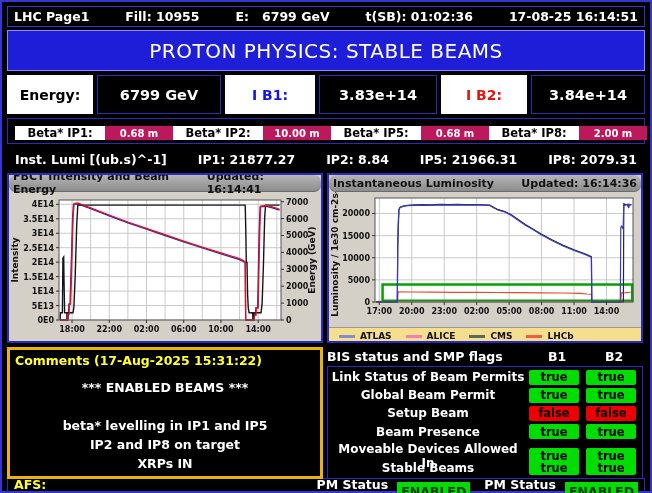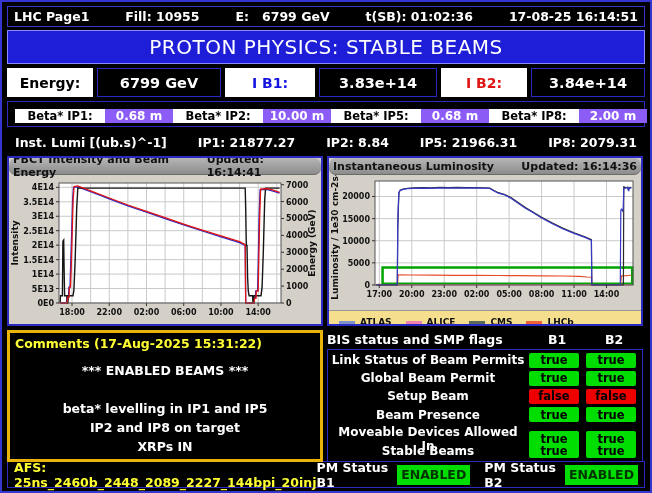--- a/index.html
+++ b/index.html
@@ -10,53 +10,53 @@
     border:2px solid #3535cf; padding:4px 5px;
   }
   
   .topbar {
     height:21px; border:1px solid #3535cf; display:flex; align-items:center;
     justify-content:space-between; padding:0 6px; color:#fff;
     font-size:12.5px; font-weight:bold; white-space:pre;
   }
   
   .title {
-    margin-top:3px; height:34px; background:#1e1ed8; border:1px solid #8a8aff;
+    margin-top:3px; height:41px; background:#1e1ed8; border:1px solid #8a8aff;
     color:#fff; font-size:20px; display:flex; align-items:center; justify-content:center;
     letter-spacing:0.5px;
   }
   
-  .energyrow { margin-top:4px; height:29px; display:grid;
+  .energyrow { margin-top:4px; height:39px; display:grid;
     grid-template-columns:86px 124px 90px 118px 86px 1fr; gap:4px; }
   .cell-label { background:#fff; color:#000; font-size:14px; font-weight:bold;
     display:flex; align-items:center; justify-content:center; }
   .cell-value { background:#000; color:#fff; font-size:14.5px; font-weight:bold;
     border:1px solid #2a2ac0; display:flex; align-items:center; justify-content:center; }
   .blue-text { color:#1515e0; } .red-text { color:#e01515; }
   
   .betarow { margin-top:4px; height:26px; border:1px solid #2a2ac0; padding:7px;
     display:grid; grid-template-columns:repeat(4, 90px 68px); }
   .beta-label { background:#fff; color:#000; font-size:11.5px; font-weight:bold;
     display:flex; align-items:center; justify-content:center; }
-  .beta-value { background:#8b5cf6; color:#fff; font-size:12px; font-weight:bold;
+  .beta-value { background:#be185d; color:#fff; font-size:10px; font-weight:bold;
     display:flex; align-items:center; justify-content:center; }
   
   .lumirow { margin-top:3px; height:24px; display:flex; align-items:center;
     justify-content:space-between; padding:0 8px; color:#fff; font-size:12.5px; font-weight:bold; }
   
   .charts { margin-top:2px; display:grid; grid-template-columns:316px 316px; gap:4px; }
   .panel { border:2px solid #2a2ac0; background:#d4d0c8; height:170px; overflow:hidden; }
   .panel-title { height:17px; background:linear-gradient(#b6b6b6,#8c8c8c);
     border-bottom:1px solid #6a6a6a; display:flex; justify-content:space-between;
     align-items:center; padding:0 4px; font-size:11px; font-weight:bold; color:#111;border-radius:7px; }
   .chartbody { background:#d4d0c8; }
   svg text.tick { font:bold 8px "DejaVu Sans", sans-serif; fill:#111; }
   svg text.axis-title { font:bold 9px "DejaVu Sans", sans-serif; fill:#111; }
   .legend { height:17px; background:#f5df8f; border-top:1px solid #999;
-    display:flex; align-items:flex-start; gap:14px; padding:6px 10px; }
+    display:flex; align-items:center; gap:14px; padding:0 10px; }
   .leg-item { display:flex; align-items:center; gap:5px; font-size:9px; font-weight:bold; color:#111; }
   .leg-dash { width:16px; height:3px; display:inline-block; }
   
   .bottom { margin-top:4px; display:grid; grid-template-columns:316px 316px; gap:4px; height:127px; }
   .comments { border:3px solid #eab308; padding:3px 5px; color:#fff; }
   .comments-head { color:#ffff33; font-size:12.5px; font-weight:bold; margin-bottom:10px; }
   .comments-line { text-align:center; font-size:12.5px; font-weight:bold; line-height:19px; }
   .spacer-line { height:19px; }
   .bis { display:flex; flex-direction:column; }
   .bis-head { height:19px; display:grid; grid-template-columns:1fr 56px 58px;

